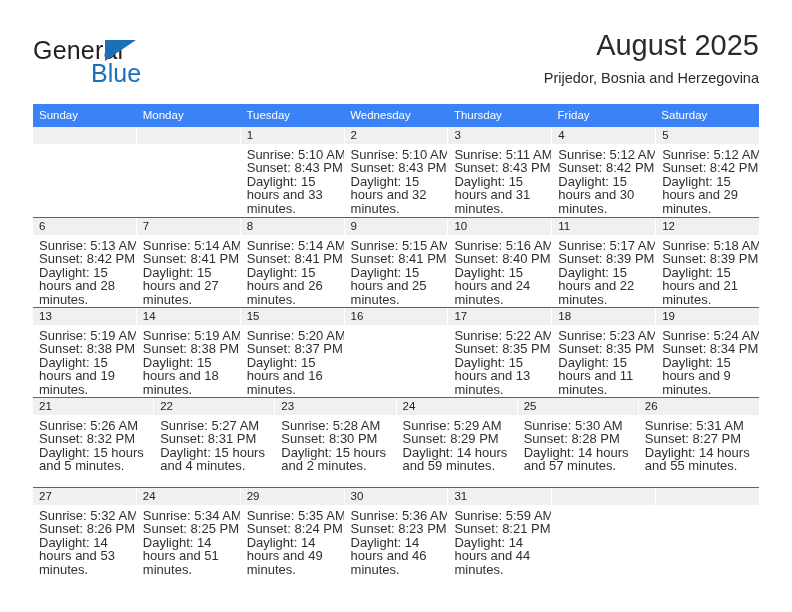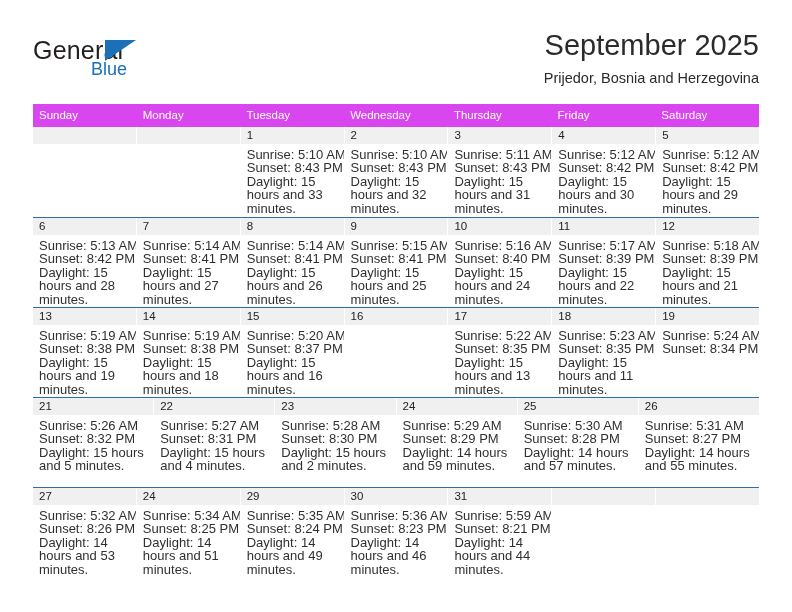--- a/index.html
+++ b/index.html
@@ -51,21 +51,21 @@
     top: 4px;
     width: 0;
     height: 0;
     border-left: 31px solid #1b70b8;
     border-bottom: 21px solid transparent;
   }
   .brand-blue {
     position: absolute;
     left: 58px;
     top: 23px;
-    font-size: 18px;
+    font-size: 25px;
     color: #1b70b8;
     font-family: "Liberation Sans", sans-serif;
   }
 
   .title-block {
     position: absolute;
     right: 0;
     top: 0;
     text-align: right;
   }
@@ -86,21 +86,21 @@
 
   
   .calendar {
     position: absolute;
     left: 33px;
     top: 104px;
     width: 726px;
   }
   .cal-head {
     display: flex;
-    background: #d946ef;
+    background: #3b82f6;
     height: 23px;
   }
   .cal-head .dow {
     flex: 1 1 0;
     min-width: 0;
     color: #ffffff;
     font-size: 11.5px;
     line-height: 23px;
     padding-left: 6px;
     box-sizing: border-box;
@@ -155,21 +155,21 @@
 
   <div class="topbar">
 
     <div class="brand">
       <span class="brand-general">General</span>
       <span class="brand-triangle"></span>
       <span class="brand-blue">Blue</span>
     </div>
 
     <div class="title-block">
-      <div class="month-title">September 2025</div>
+      <div class="month-title">August 2025</div>
       <div class="location-title">Prijedor, Bosnia and Herzegovina</div>
     </div>
 
   </div>
 
   <div class="calendar">
 
     <div class="cal-head">
       <div class="dow">Sunday</div>
       <div class="dow">Monday</div>
@@ -329,20 +329,21 @@
               <div>Sunrise: 5:23 AM</div>
               <div>Sunset: 8:35 PM</div>
               <div class="dl">Daylight: 15 hours and 11 minutes.</div>
             </div>
           </div>
           <div class="cell">
             <div class="daynum">19</div>
             <div class="info">
               <div>Sunrise: 5:24 AM</div>
               <div>Sunset: 8:34 PM</div>
+              <div class="dl">Daylight: 15 hours and 9 minutes.</div>
             </div>
           </div>
         </div>
         <div class="week">
           <div class="cell">
             <div class="daynum">21</div>
             <div class="info">
               <div>Sunrise: 5:26 AM</div>
               <div>Sunset: 8:32 PM</div>
               <div class="dl">Daylight: 15 hours and 5 minutes.</div>

